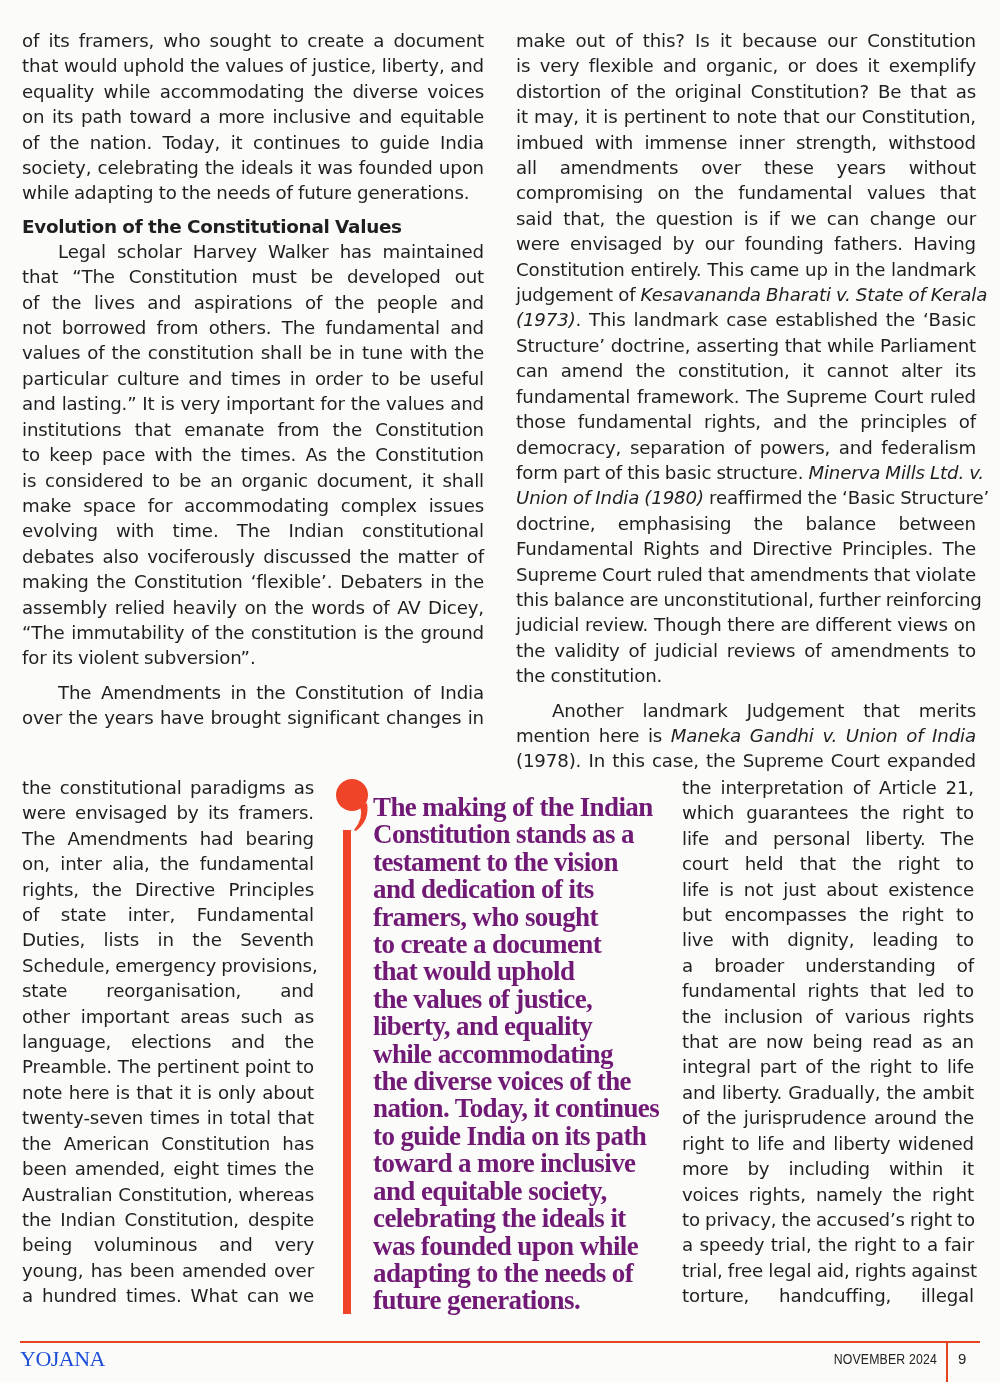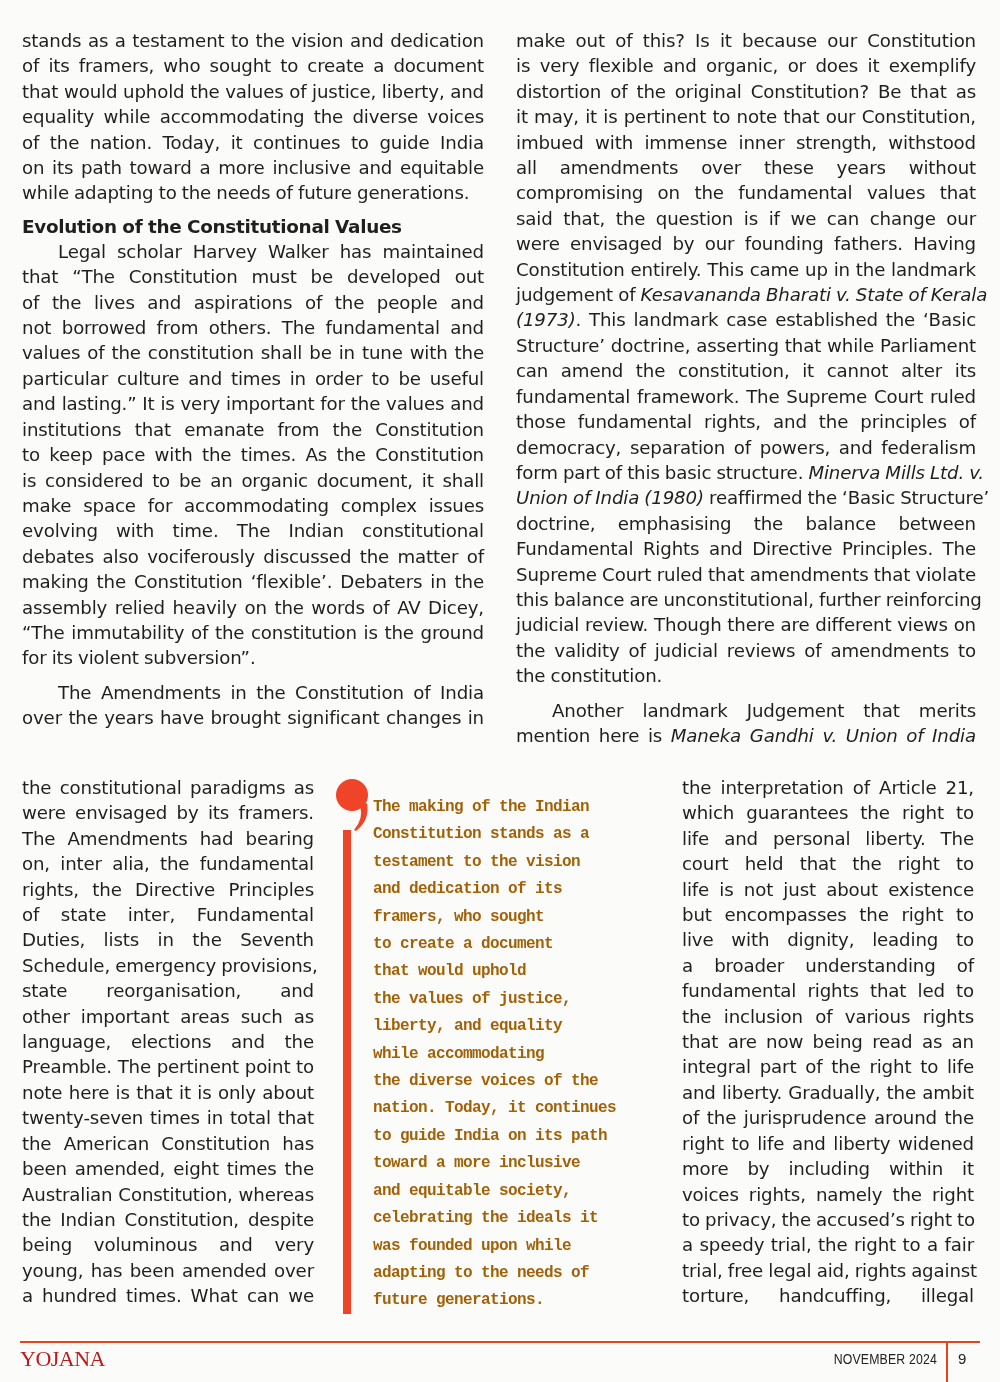--- a/index.html
+++ b/index.html
@@ -29,43 +29,43 @@
   #col-right-bottom { left: 682px; top: 775px; width: 292px; }
 
   em { font-style: italic; }
 
   
   #pull-quote { position: absolute; left: 330px; top: 778px; width: 345px; height: 540px; }
   #quote-mark { position: absolute; left: 4px; top: 0; }
   #quote-bar { position: absolute; left: 13px; top: 52px; width: 8px; height: 484px; background: #f04428; }
   #quote-text {
     position: absolute; left: 43px; top: 16px; width: 300px;
-    color: #a16207; font-family: Liberation Mono, monospace; font-weight: bold;
-    font-size: 16px; line-height: 27.4px; letter-spacing: -0.6px;
+    color: #701a75; font-family: Liberation Serif, serif; font-weight: bold;
+    font-size: 27px; line-height: 27.4px; letter-spacing: -0.6px;
   }
   #quote-text span { display: block; white-space: nowrap; }
 
   
   #footer-rule { position: absolute; left: 20px; top: 1341px; width: 960px; height: 2px; background: #e8431f; }
-  #footer-brand { position: absolute; left: 20px; top: 1346px; font-family: "Liberation Serif", serif; font-size: 22px; color: #b91c1c; letter-spacing: -0.5px; }
+  #footer-brand { position: absolute; left: 20px; top: 1346px; font-family: "Liberation Serif", serif; font-size: 22px; color: #1d4ed8; letter-spacing: -0.5px; }
   #footer-date { position: absolute; right: 63px; top: 1350px; font-family: "Liberation Sans", sans-serif; font-size: 15px; color: #222; transform: scaleX(0.82); transform-origin: right; letter-spacing: 0.2px; }
   #footer-divider { position: absolute; left: 946px; top: 1341px; width: 2px; height: 41px; background: #e8431f; }
   #footer-page { position: absolute; left: 958px; top: 1350px; font-family: "Liberation Sans", sans-serif; font-size: 15px; color: #222; }
 </style>
 </head>
 <body>
 
 <div class="col" id="col-left-top">
   <div id="lt-intro">
-      <span class="line">stands as a testament to the vision and dedication</span>
       <span class="line">of its framers, who sought to create a document</span>
       <span class="line">that would uphold the values of justice, liberty, and</span>
       <span class="line">equality while accommodating the diverse voices</span>
+      <span class="line">on its path toward a more inclusive and equitable</span>
       <span class="line">of the nation. Today, it continues to guide India</span>
-      <span class="line">on its path toward a more inclusive and equitable</span>
+      <span class="line">society, celebrating the ideals it was founded upon</span>
       <span class="line last">while adapting to the needs of future generations.</span>
     </div>
   <div class="heading" style="margin-top:8px;margin-bottom:0;">Evolution of the Constitutional Values</div>
   <div id="lt-walker">
       <span class="line" style="padding-left: 36px;">Legal scholar Harvey Walker has maintained</span>
       <span class="line">that “The Constitution must be developed out</span>
       <span class="line">of the lives and aspirations of the people and</span>
       <span class="line">not borrowed from others. The fundamental and</span>
       <span class="line">values of the constitution shall be in tune with the</span>
       <span class="line">particular culture and times in order to be useful</span>
@@ -142,20 +142,21 @@
       <span class="line">Fundamental Rights and Directive Principles. The</span>
       <span class="line">Supreme Court ruled that amendments that violate</span>
       <span class="line">this balance are unconstitutional, further reinforcing</span>
       <span class="line">judicial review. Though there are different views on</span>
       <span class="line">the validity of judicial reviews of amendments to</span>
       <span class="line last">the constitution.</span>
     </div>
   <div style="margin-top:9px;">
     <span class="line" style="padding-left:36px;">Another landmark Judgement that merits</span>
     <span class="line"><span>mention here is </span><em>Maneka Gandhi v. Union of India</em></span>
+    <span class="line">(1978). In this case, the Supreme Court expanded</span>
   </div>
 </div>
 
 <div class="col" id="col-right-bottom">
   <div id="rb-lines">
       <span class="line">the interpretation of Article 21,</span>
       <span class="line">which guarantees the right to</span>
       <span class="line">life and personal liberty. The</span>
       <span class="line">court held that the right to</span>
       <span class="line">life is not just about existence</span>

